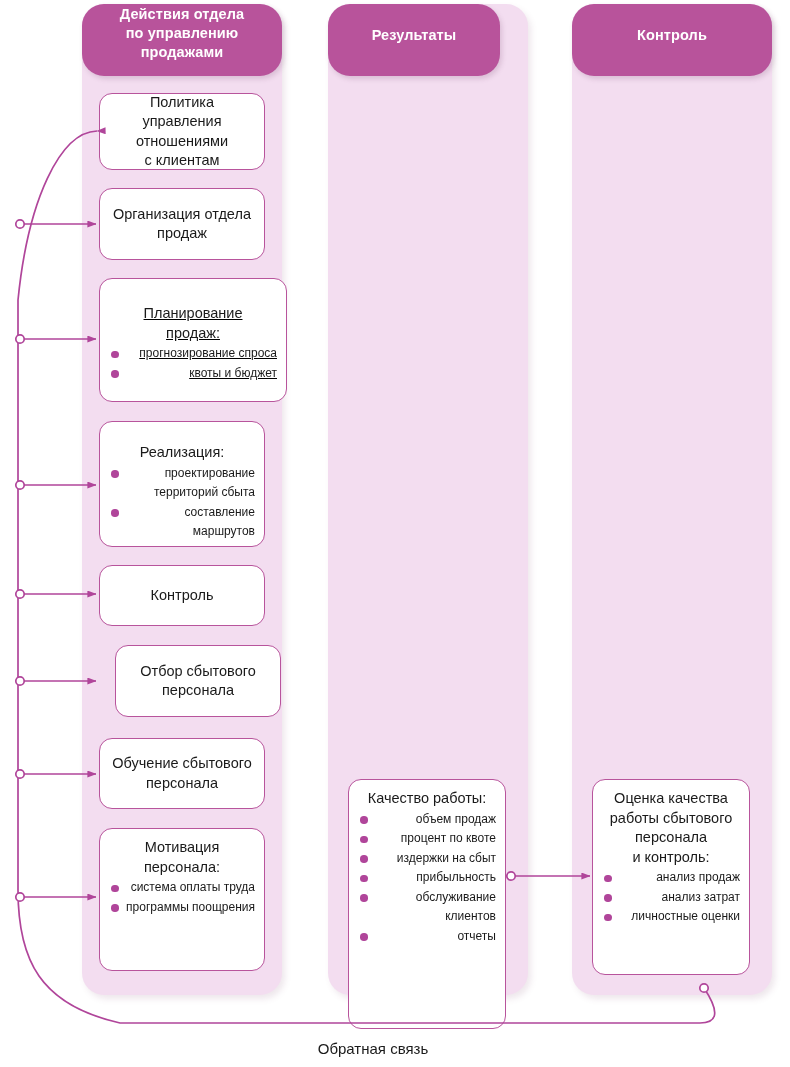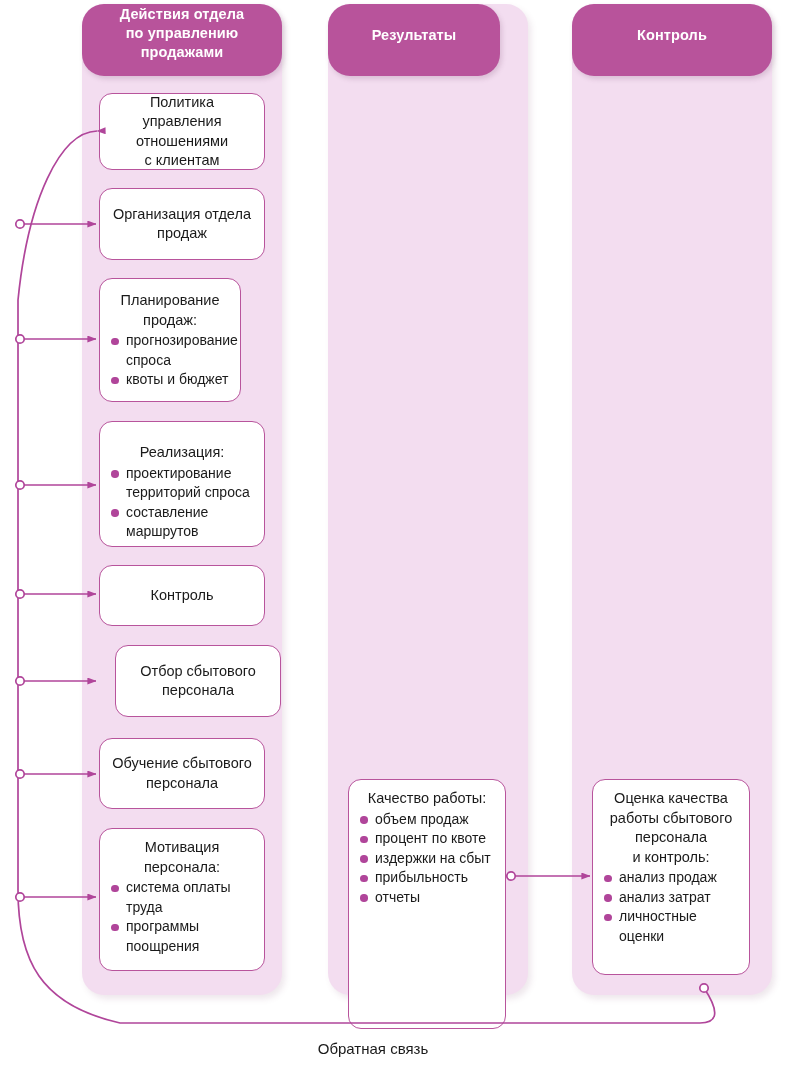--- a/index.html
+++ b/index.html
@@ -79,24 +79,24 @@
     color: #1a1a1a;
   }
   ul.bullets {
     list-style: none;
     margin: 1px 0 0 0;
     padding: 0 0 0 2px;
   }
   ul.bullets li {
     position: relative;
     padding-left: 15px;
-    font-size: 14px;
+    font-size: 12px;
     line-height: 19.5px;
     color: #1a1a1a;
-    text-align: left;
+    text-align: right;
   }
   ul.bullets li .bullet-dot {
     position: absolute;
     left: 0;
     top: 6.5px;
     width: 7.5px;
     height: 7.5px;
     border-radius: 50%;
     background: #b0459a;
   }
@@ -179,33 +179,33 @@
     <div class="card-title">Политика управления</div>
     <div class="card-title">отношениями</div>
     <div class="card-title">с клиентам</div>
   </div>
 
   <div class="card" style="left:99px; top:188px; width:166px; height:72px;">
     <div class="card-title">Организация отдела</div>
     <div class="card-title">продаж</div>
   </div>
 
-  <div class="card" style="left:99px; top:278px; width:142px; height:124px; justify-content:flex-start; padding-top:12px;">
+  <div class="card" style="left:99px; top:278px; width:188px; height:124px; justify-content:flex-start; padding-top:25px;text-decoration:underline;">
     <div class="card-title">Планирование</div>
     <div class="card-title">продаж:</div>
     <ul class="bullets">
       <li><span class="bullet-dot"></span><span>прогнозирование спроса</span></li>
       <li><span class="bullet-dot"></span><span>квоты и бюджет</span></li>
     </ul>
   </div>
 
   <div class="card" style="left:99px; top:421px; width:166px; height:126px; justify-content:flex-start; padding-top:21px;">
     <div class="card-title">Реализация:</div>
     <ul class="bullets">
-      <li><span class="bullet-dot"></span><span>проектирование территорий спроса</span></li>
+      <li><span class="bullet-dot"></span><span>проектирование территорий сбыта</span></li>
       <li><span class="bullet-dot"></span><span>составление маршрутов</span></li>
     </ul>
   </div>
 
   <div class="card" style="left:99px; top:565px; width:166px; height:61px;">
     <div class="card-center">Контроль</div>
   </div>
 
   <div class="card" style="left:115px; top:645px; width:166px; height:72px;">
     <div class="card-title">Отбор сбытового</div>
@@ -232,20 +232,21 @@
     <div>Результаты</div>
   </div>
 
   <div class="card" style="left:348px; top:779px; width:158px; height:250px; justify-content:flex-start; padding-top:9px;">
     <div class="card-title">Качество работы:</div>
     <ul class="bullets">
       <li><span class="bullet-dot"></span><span>объем продаж</span></li>
       <li><span class="bullet-dot"></span><span>процент по квоте</span></li>
       <li><span class="bullet-dot"></span><span>издержки на сбыт</span></li>
       <li><span class="bullet-dot"></span><span>прибыльность</span></li>
+      <li><span class="bullet-dot"></span><span>обслуживание клиентов</span></li>
       <li><span class="bullet-dot"></span><span>отчеты</span></li>
     </ul>
   </div>
 
   <div class="column" style="left:572px; top:4px; width:200px; height:991px;">
   </div>
   <div class="col-header" style="left:572px; top:4px; width:200px; height:72px; padding-top:22px;">
     <div>Контроль</div>
   </div>
 

